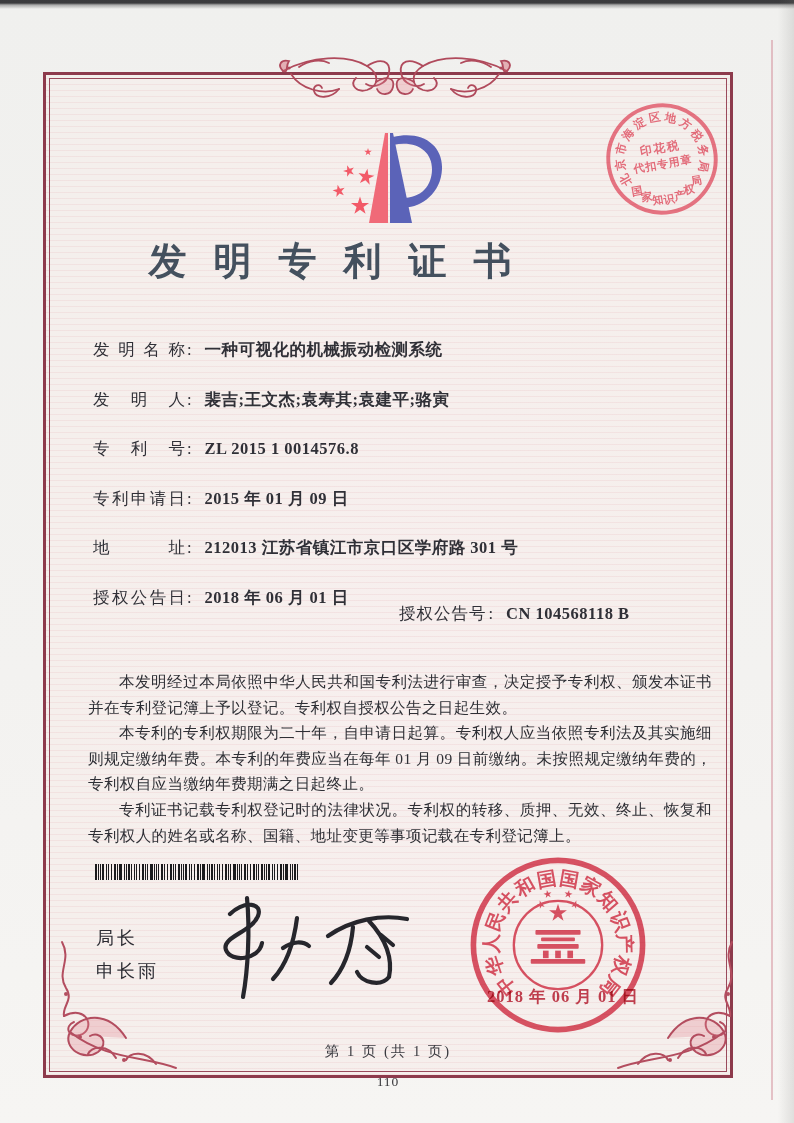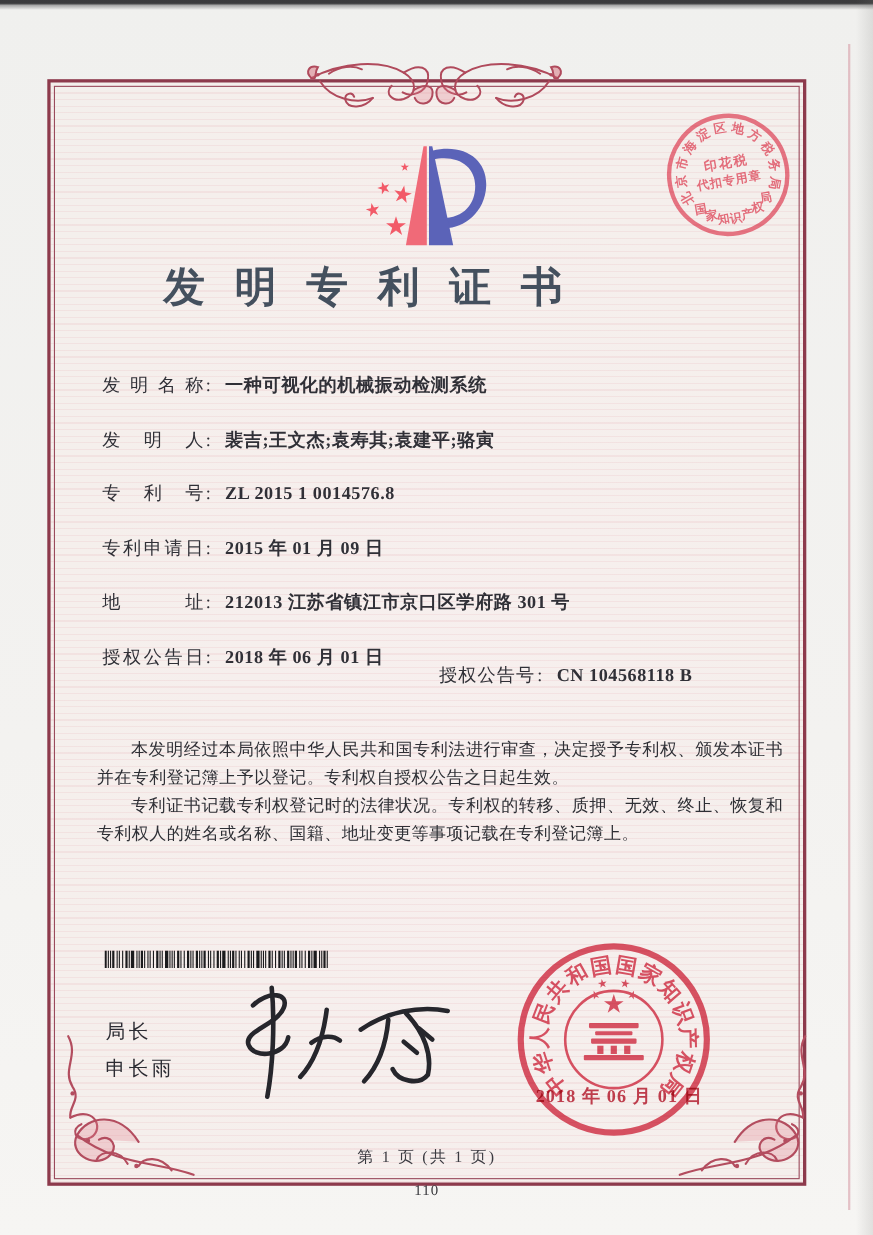--- a/index.html
+++ b/index.html
@@ -178,20 +178,21 @@
     <div class="frow">
       <span class="flabel">授权公告日</span><span class="fcolon">:</span><span class="fvalue">2018 年 06 月 01 日</span>
       <span class="fpair2">
         <span class="flabel2">授权公告号</span><span class="fcolon">:</span><span class="fvalue">CN 104568118 B</span>
       </span>
     </div>
   </div>
 
   <div class="abs paras">
     <p>本发明经过本局依照中华人民共和国专利法进行审查，决定授予专利权、颁发本证书并在专利登记簿上予以登记。专利权自授权公告之日起生效。</p>
+    <p>本专利的专利权期限为二十年，自申请日起算。专利权人应当依照专利法及其实施细则规定缴纳年费。本专利的年费应当在每年 01 月 09 日前缴纳。未按照规定缴纳年费的，专利权自应当缴纳年费期满之日起终止。</p>
     <p>专利证书记载专利权登记时的法律状况。专利权的转移、质押、无效、终止、恢复和专利权人的姓名或名称、国籍、地址变更等事项记载在专利登记簿上。</p>
   </div>
 
   <svg class="abs barcode" id="barcode" viewBox="0 0 206 16" preserveAspectRatio="none">
       <rect x="0" y="0" width="2" height="16" fill="#1b1b1d"></rect>
       <rect x="3" y="0" width="1" height="16" fill="#1b1b1d"></rect>
       <rect x="5" y="0" width="1" height="16" fill="#1b1b1d"></rect>
       <rect x="7" y="0" width="2" height="16" fill="#1b1b1d"></rect>
       <rect x="11" y="0" width="1" height="16" fill="#1b1b1d"></rect>
       <rect x="13" y="0" width="1" height="16" fill="#1b1b1d"></rect>

